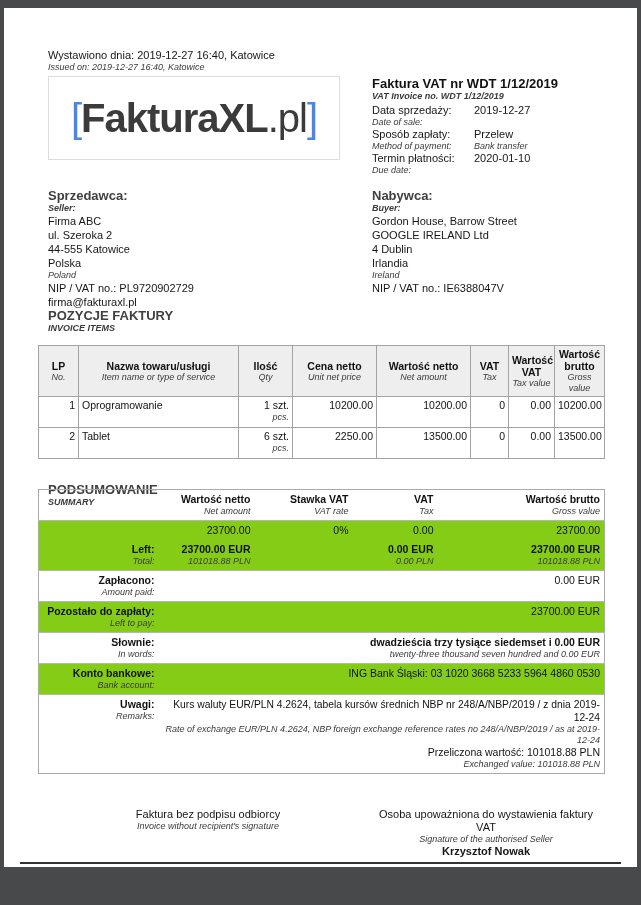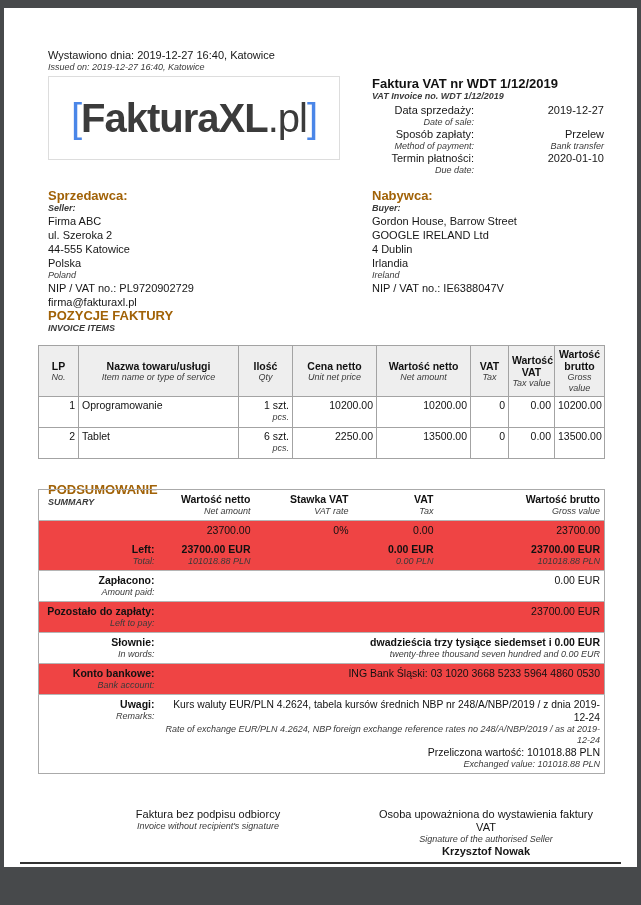--- a/index.html
+++ b/index.html
@@ -3,37 +3,37 @@
 <meta charset="utf-8">
 <style>
   html,body{margin:0;padding:0;}
   body{width:641px;height:905px;background:#47494b;font-family:"Liberation Sans","DejaVu Sans",sans-serif;color:#111;}
   .frame{width:641px;height:905px;box-sizing:border-box;padding:8px 4px;}
   .page{position:relative;width:633px;height:859px;background:#ffffff;overflow:hidden;}
   .abs{position:absolute;}
   .pl{font-size:11px;line-height:13px;color:#161616;}
   .sub{font-size:9px;line-height:11px;font-style:italic;color:#3a3a3a;}
   .b{font-weight:bold;}
-  .sec-title{font-size:13px;font-weight:bold;line-height:15px;color:#a16207;}
+  .sec-title{font-size:13px;font-weight:bold;line-height:15px;color:#404040;}
   .sec-sub{font-size:9px;font-weight:bold;font-style:italic;color:#3a3a3a;line-height:11px;}
 
   
   .issued{top:41px;left:44px;}
 
   
   .hdr{top:68px;left:44px;width:556px;display:flex;}
   .logo-box{width:292px;height:84px;border:1px solid #ddd;box-sizing:border-box;display:flex;align-items:center;justify-content:center;}
   .logo-box .lg{font-size:40px;letter-spacing:-1px;line-height:40px;}
   .logo-bracket{color:#4a86e8;font-weight:normal;}
   .logo-name{color:#3b3b3b;font-weight:bold;text-align:center;}
   .logo-suffix{color:#3b3b3b;font-weight:normal;}
   .inv-hdr{margin-left:32px;width:232px;}
   .inv-title{font-size:13px;font-weight:bold;line-height:15px;}
   .inv-title-sub{font-size:9px;font-weight:bold;font-style:italic;color:#3a3a3a;line-height:11px;margin-bottom:2px;}
-  .field{display:flex;text-align:right;}
+  .field{display:flex;}
   .field .fl{width:102px;flex:none;}
   .field .fv{flex:1;}
 
   
   .parties{top:180px;left:44px;width:556px;display:grid;grid-template-columns:324px 1fr;}
   .party .pl{line-height:14px;}
 
   
   .items-head{top:300px;left:44px;}
   .summary-head{top:474px;left:44px;}
@@ -44,21 +44,21 @@
   .items-tbl th{background:#eeeeee;vertical-align:middle;text-align:center;font-weight:bold;font-size:10.5px;line-height:12px;}
   .items-tbl th .sub{font-weight:normal;}
   .items-tbl td{vertical-align:top;font-size:10.5px;line-height:13px;padding-bottom:4px;}
   .ta-r{text-align:right;}
   .ta-l{text-align:left;}
 
   
   .sum-tbl{top:481px;left:34px;width:566px;border-collapse:collapse;table-layout:fixed;border:1px solid #aaa;}
   .sum-tbl td,.sum-tbl th{padding:3px 4px;vertical-align:top;text-align:right;font-size:10.5px;line-height:13px;border-top:1px solid #b5b5b5;}
   .sum-tbl .norule td{border-top:none;}
-  .sum-tbl .gray{background:#ef4444;}
+  .sum-tbl .gray{background:#84cc16;}
   .sum-lbl{font-weight:bold;font-size:10.5px;}
   .sum-hdr{font-weight:bold;}
   .uwagi-l1{font-size:10.3px;}
 
   
   .sigs{top:800px;left:44px;width:556px;display:flex;}
   .sig-left{width:320px;text-align:center;}
   .sig-right{width:236px;text-align:center;}
 
   

